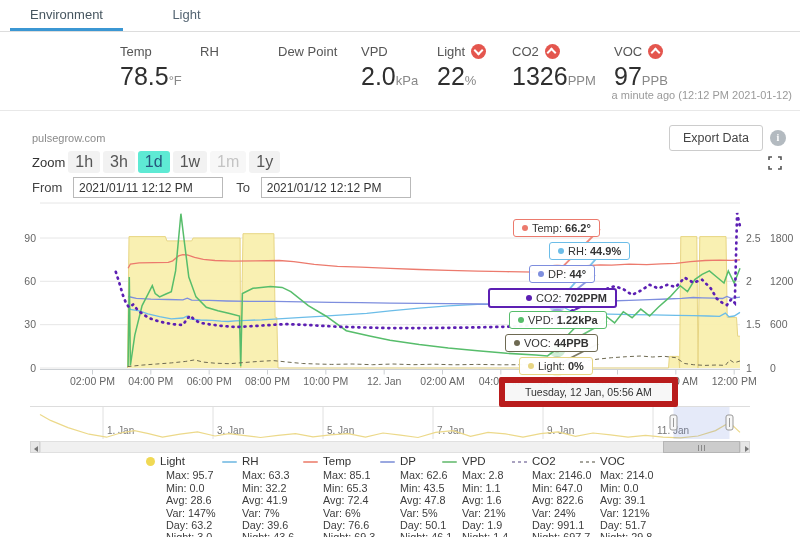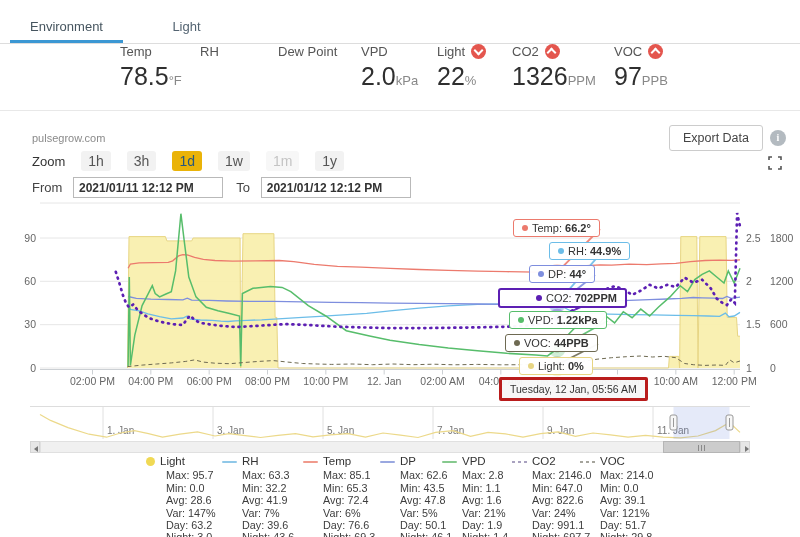--- a/index.html
+++ b/index.html
@@ -1,19 +1,19 @@
 <!DOCTYPE html>
 <html><head>
 <meta charset="utf-8">
 <style>
   html,body{margin:0;padding:0;background:#fff;}
   #app{position:relative;width:800px;height:537px;background:#fff;overflow:hidden;
        font-family:"Liberation Sans",sans-serif;color:#333;}
   
-  .tabbar{position:absolute;left:0;top:12px;width:800px;height:31px;border-bottom:1px solid #ddd;text-decoration:underline;}
+  .tabbar{position:absolute;left:0;top:0;width:800px;height:31px;border-bottom:1px solid #ddd;text-decoration:underline;}
   .tab{position:absolute;top:7px;font-size:13px;color:#546472;cursor:pointer;}
   .tab.active{color:#46555f;}
   #tab-env{left:10px;width:113px;text-align:center;}
   #tab-light{left:130px;width:113px;text-align:center;}
   .tab-underline{position:absolute;left:10px;top:28px;width:113px;height:3px;background:#3b97d3;}
   
   .metric{position:absolute;top:44px;}
   .metric .mlabel{font-size:13px;color:#555;white-space:nowrap;}
   .metric .mvalue{font-size:25px;color:#2f2f2f;margin-top:3px;white-space:nowrap;}
   .metric .munit{font-size:13px;color:#888;}
@@ -28,37 +28,37 @@
   
   .watermark{position:absolute;left:32px;top:132px;font-size:11px;color:#8a8a8a;}
   .export{position:absolute;right:37px;top:125px;background:#fff;border:1px solid #ccc;
           border-radius:3px;font-size:12.5px;color:#444;padding:5px 13px;cursor:pointer;
           font-family:"Liberation Sans",sans-serif;}
   .info-icon{position:absolute;right:14px;top:130px;width:16px;height:16px;border-radius:50%;
           background:#b3bac0;color:#fff;font-size:10px;font-weight:bold;text-align:center;
           line-height:16px;font-family:"Liberation Serif",serif;cursor:pointer;}
   .fs-icon{position:absolute;right:18px;top:156px;width:14px;height:14px;cursor:pointer;}
   .zoom-row{position:absolute;left:32px;top:151px;font-size:13px;color:#333;}
-  .zbtn{display:inline-block;margin-left:16px;padding:2px 7px;border-radius:3px;background:#f2f2f2;
-        font-size:14px;color:#555;cursor:pointer;}
-  .zbtn.sel{background:#eab308;color:#27577d;}
+  .zbtn{display:inline-block;margin-left:3px;padding:2px 7px;border-radius:3px;background:#f2f2f2;
+        font-size:16px;color:#555;cursor:pointer;}
+  .zbtn.sel{background:#5eead4;color:#27577d;}
   .zbtn.dis{background:#f7f7f7;color:#c4c4c4;cursor:default;text-align:center;}
   .range-row{position:absolute;left:32px;top:177px;font-size:13px;color:#444;}
   .rinput{width:138px;height:15px;border:1px solid #b9b9b9;font-size:12px;color:#333;
-          padding:2px 5px;margin:0 10px 0 7px;font-family:"Liberation Sans",sans-serif;font-weight:bold;}
+          padding:2px 5px;margin:0 10px 0 7px;font-family:"Liberation Sans",sans-serif;}
   
   #chart-svg{position:absolute;left:0;top:196px;}
   #nav-svg{position:absolute;left:0;top:404px;}
   
   .tt{position:absolute;background:rgba(255,255,255,0.96);border-radius:3px;padding:2px 8px;
       font-size:11px;color:#333;white-space:nowrap;z-index:5;}
   .tt .dot{display:inline-block;width:6px;height:6px;border-radius:50%;margin-right:4px;vertical-align:1px;}
   .tt b{font-weight:bold;}
-  .tt-date{position:absolute;background:rgba(247,247,247,0.97);border:3px solid #b91c1c;border-radius:2px;
-      padding:3px 8px;font-size:10.5px;color:#333;white-space:nowrap;z-index:6;}
+  .tt-date{position:absolute;background:rgba(247,247,247,0.97);border:6px solid #b91c1c;border-radius:2px;
+      padding:3px 20px;font-size:10.5px;color:#333;white-space:nowrap;z-index:6;}
   
   .sb-track{position:absolute;left:40px;top:441px;width:700px;height:12px;background:#f0f0f0;
       border:1px solid #e0e0e0;box-sizing:border-box;}
   .sb-thumb{position:absolute;left:663px;top:441px;width:77px;height:12px;background:#ccc;
       border:1px solid #b5b5b5;box-sizing:border-box;cursor:pointer;}
   .sb-grip{position:absolute;left:50%;top:3px;margin-left:-4px;width:8px;height:6px;
       background:repeating-linear-gradient(90deg,#8a8a8a 0 1px,transparent 1px 3px);}
   .sb-arrow{position:absolute;top:441px;width:10px;height:12px;background:#e6e6e6;
       border:1px solid #d4d4d4;box-sizing:border-box;cursor:pointer;}
   .sb-arrow::after{content:"";position:absolute;top:3.5px;border-top:3px solid transparent;
@@ -106,20 +106,21 @@
       </div>
       <div class="metric" style="left: 512px;">
         <div class="mlabel">CO2<span class="badge up"></span></div>
         <div class="mvalue">1326<span class="munit">PPM</span></div>
       </div>
       <div class="metric" style="left: 614px;">
         <div class="mlabel">VOC<span class="badge up"></span></div>
         <div class="mvalue">97<span class="munit">PPB</span></div>
       </div>
     </div>
+  <div class="updated">a minute ago (12:12 PM 2021-01-12)</div>
   <div class="divider"></div>
 
   <div class="watermark">pulsegrow.com</div>
   <button class="export">Export Data</button>
   <div class="info-icon">i</div>
   <div class="fs-icon">
     <svg width="14" height="14" viewBox="0 0 14 14">
       <path d="M1 4 V1 H4 M10 1 H13 V4 M13 10 V13 H10 M4 13 H1 V10" fill="none" stroke="#555" stroke-width="1.6"></path>
     </svg>
   </div>
@@ -205,21 +206,21 @@
       <circle cx="557.125" cy="364.8222222222222" r="8.5" fill="#6e6a52" fill-opacity="0.28"></circle>
       <circle cx="557.125" cy="364.8222222222222" r="3.4" fill="#6e6a52"></circle>
       <line x1="593" y1="367" x2="557.125" y2="368" stroke="#e7d583" stroke-width="1.8" stroke-opacity="0.9" transform="translate(0,0)"></line>
       <circle cx="557.125" cy="368" r="8.5" fill="#e7d583" fill-opacity="0.28"></circle>
       <circle cx="557.125" cy="368" r="3.4" fill="#e7d583"></circle>
     </svg>
   <div id="tooltips">
       <div class="tt" style="left: 513px; top: 219px; border: 1.5px solid rgb(236, 122, 109);"><span class="dot" style="background:#ec7a6d"></span>Temp: <b>66.2°</b></div>
       <div class="tt" style="left: 541px; top: 242px; border: 1.5px solid rgb(108, 189, 232); margin-left: 8px;"><span class="dot" style="background:#6cbde8"></span>RH: <b>44.9%</b></div>
       <div class="tt" style="left: 529px; top: 265px; border: 1.5px solid rgb(126, 142, 222);"><span class="dot" style="background:#7e8ede"></span>DP: <b>44°</b></div>
-      <div class="tt" style="left: 498px; top: 288px; border: 2px solid rgb(92, 31, 179); padding-left: 36px;"><span class="dot" style="background:#5c1fb3"></span>CO2: <b>702PPM</b></div>
+      <div class="tt" style="left: 488px; top: 288px; border: 2px solid rgb(92, 31, 179); padding-left: 36px;"><span class="dot" style="background:#5c1fb3"></span>CO2: <b>702PPM</b></div>
       <div class="tt" style="left: 509px; top: 311px; border: 1.5px solid rgb(87, 189, 107);"><span class="dot" style="background:#57bd6b"></span>VPD: <b>1.22kPa</b></div>
       <div class="tt" style="left: 505px; top: 334px; border: 1.5px solid rgb(110, 106, 82);"><span class="dot" style="background:#6e6a52"></span>VOC: <b>44PPB</b></div>
       <div class="tt" style="left: 519px; top: 357px; border: 1.5px solid rgb(231, 213, 131);"><span class="dot" style="background:#e7d583"></span>Light: <b>0%</b></div>
       <div class="tt-date" style="left: 499px; top: 377px;">Tuesday, 12 Jan, 05:56 AM</div>
     </div>
 
   <svg id="nav-svg" width="800" height="37" viewBox="0 404 800 37">
       <line x1="30" x2="750" y1="406.5" y2="406.5" stroke="#ddd"></line>
       <line x1="103" x2="103" y1="407" y2="439" stroke="#e0e0e0"></line>
       <text x="107" y="434" font-size="10" fill="#777" font-family="Liberation Sans, sans-serif">1. Jan</text>

